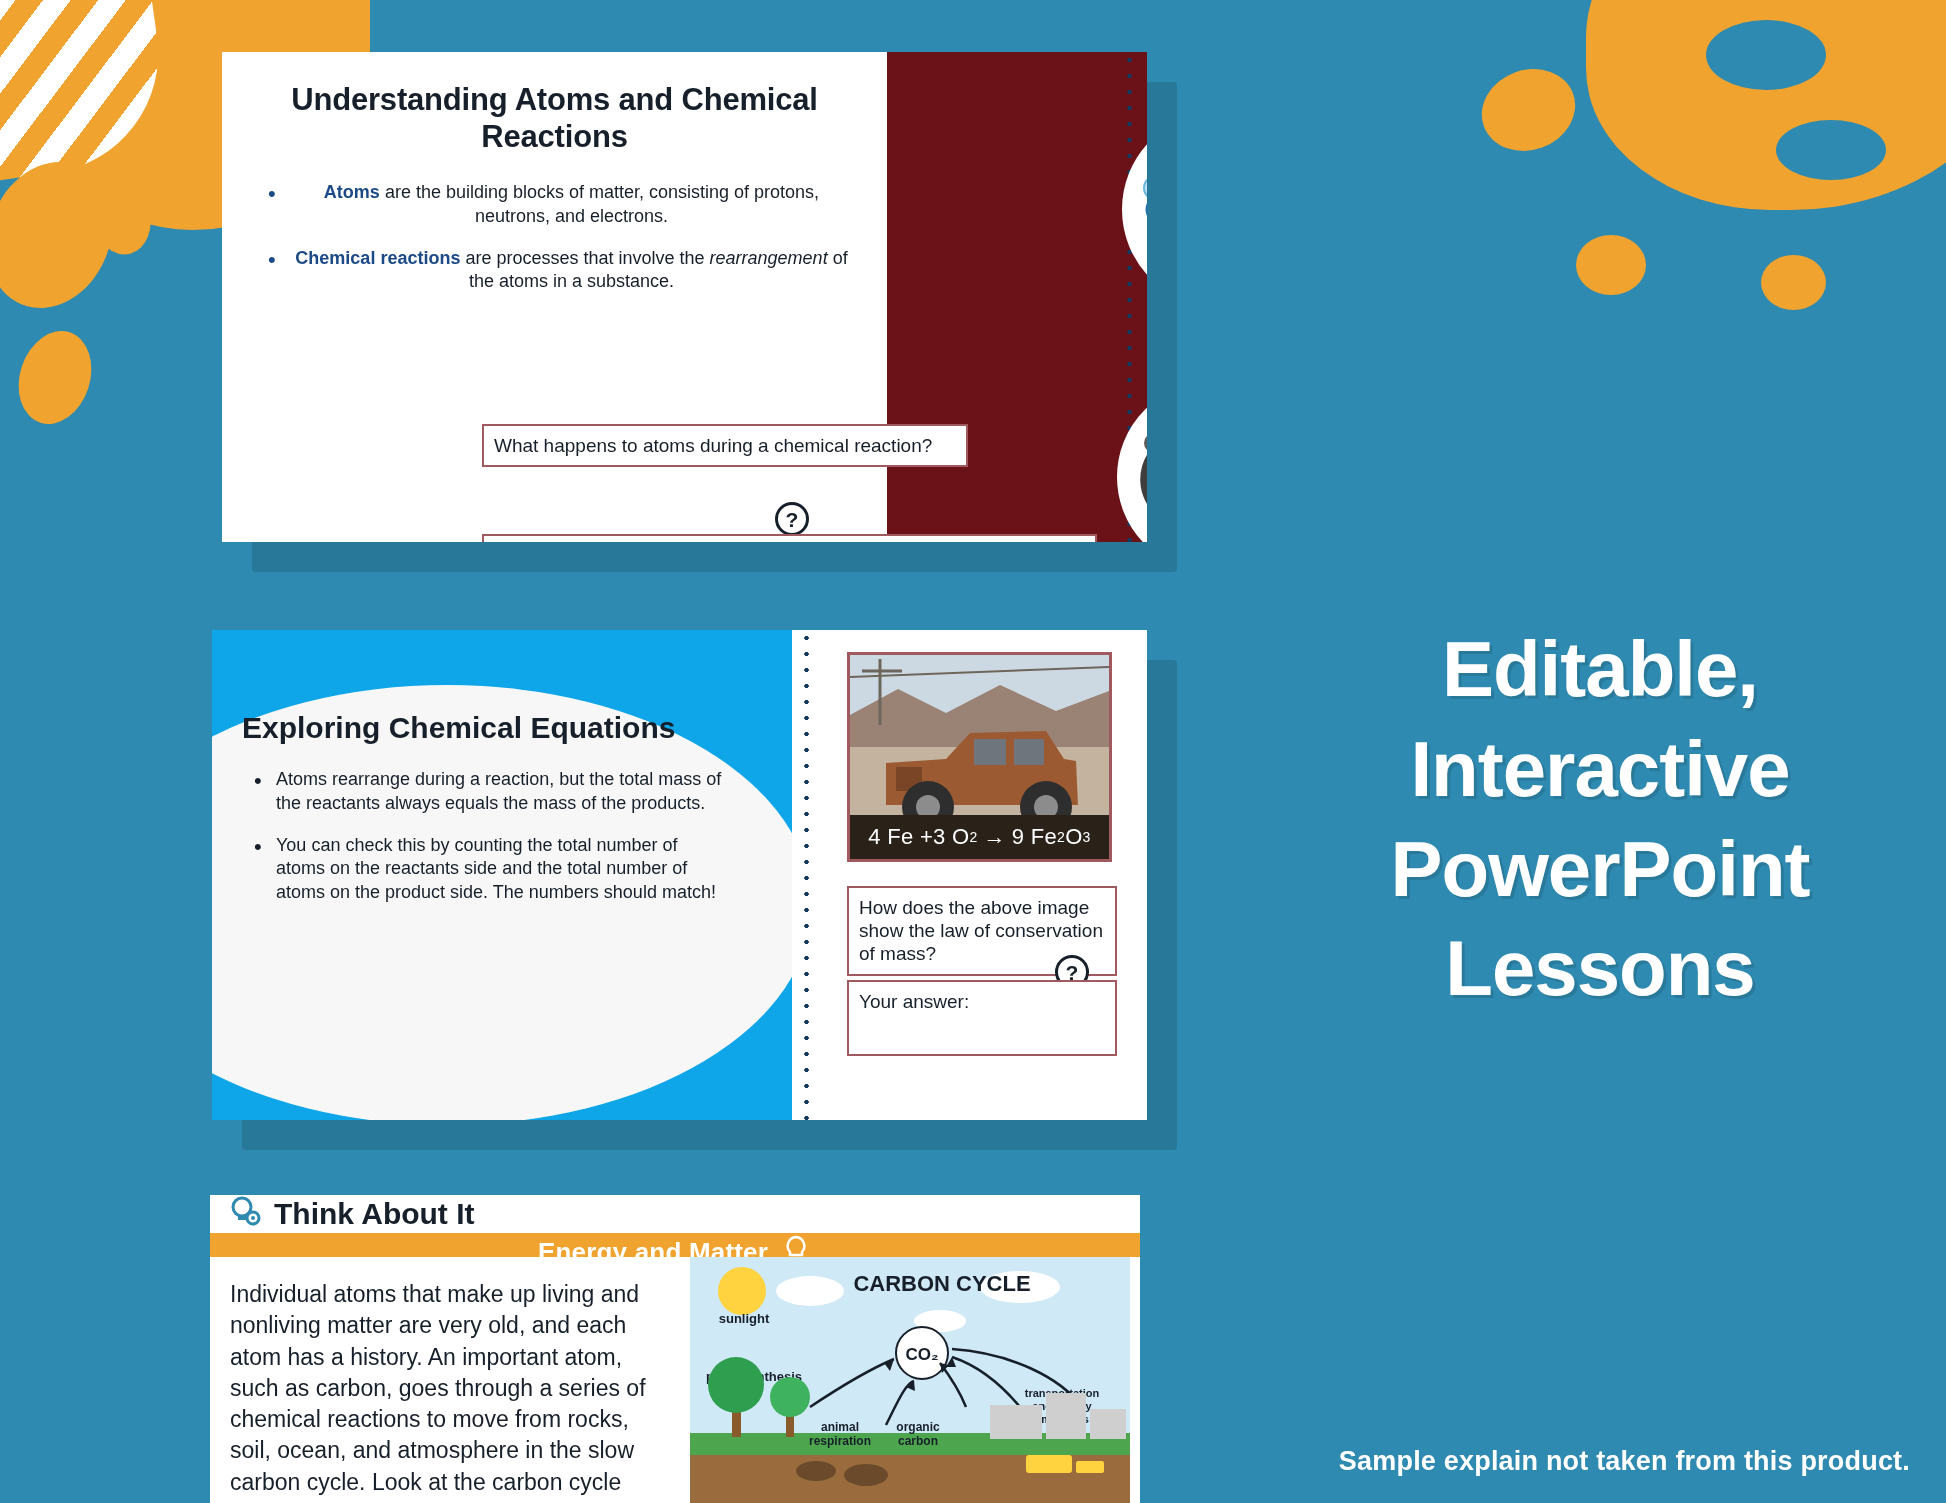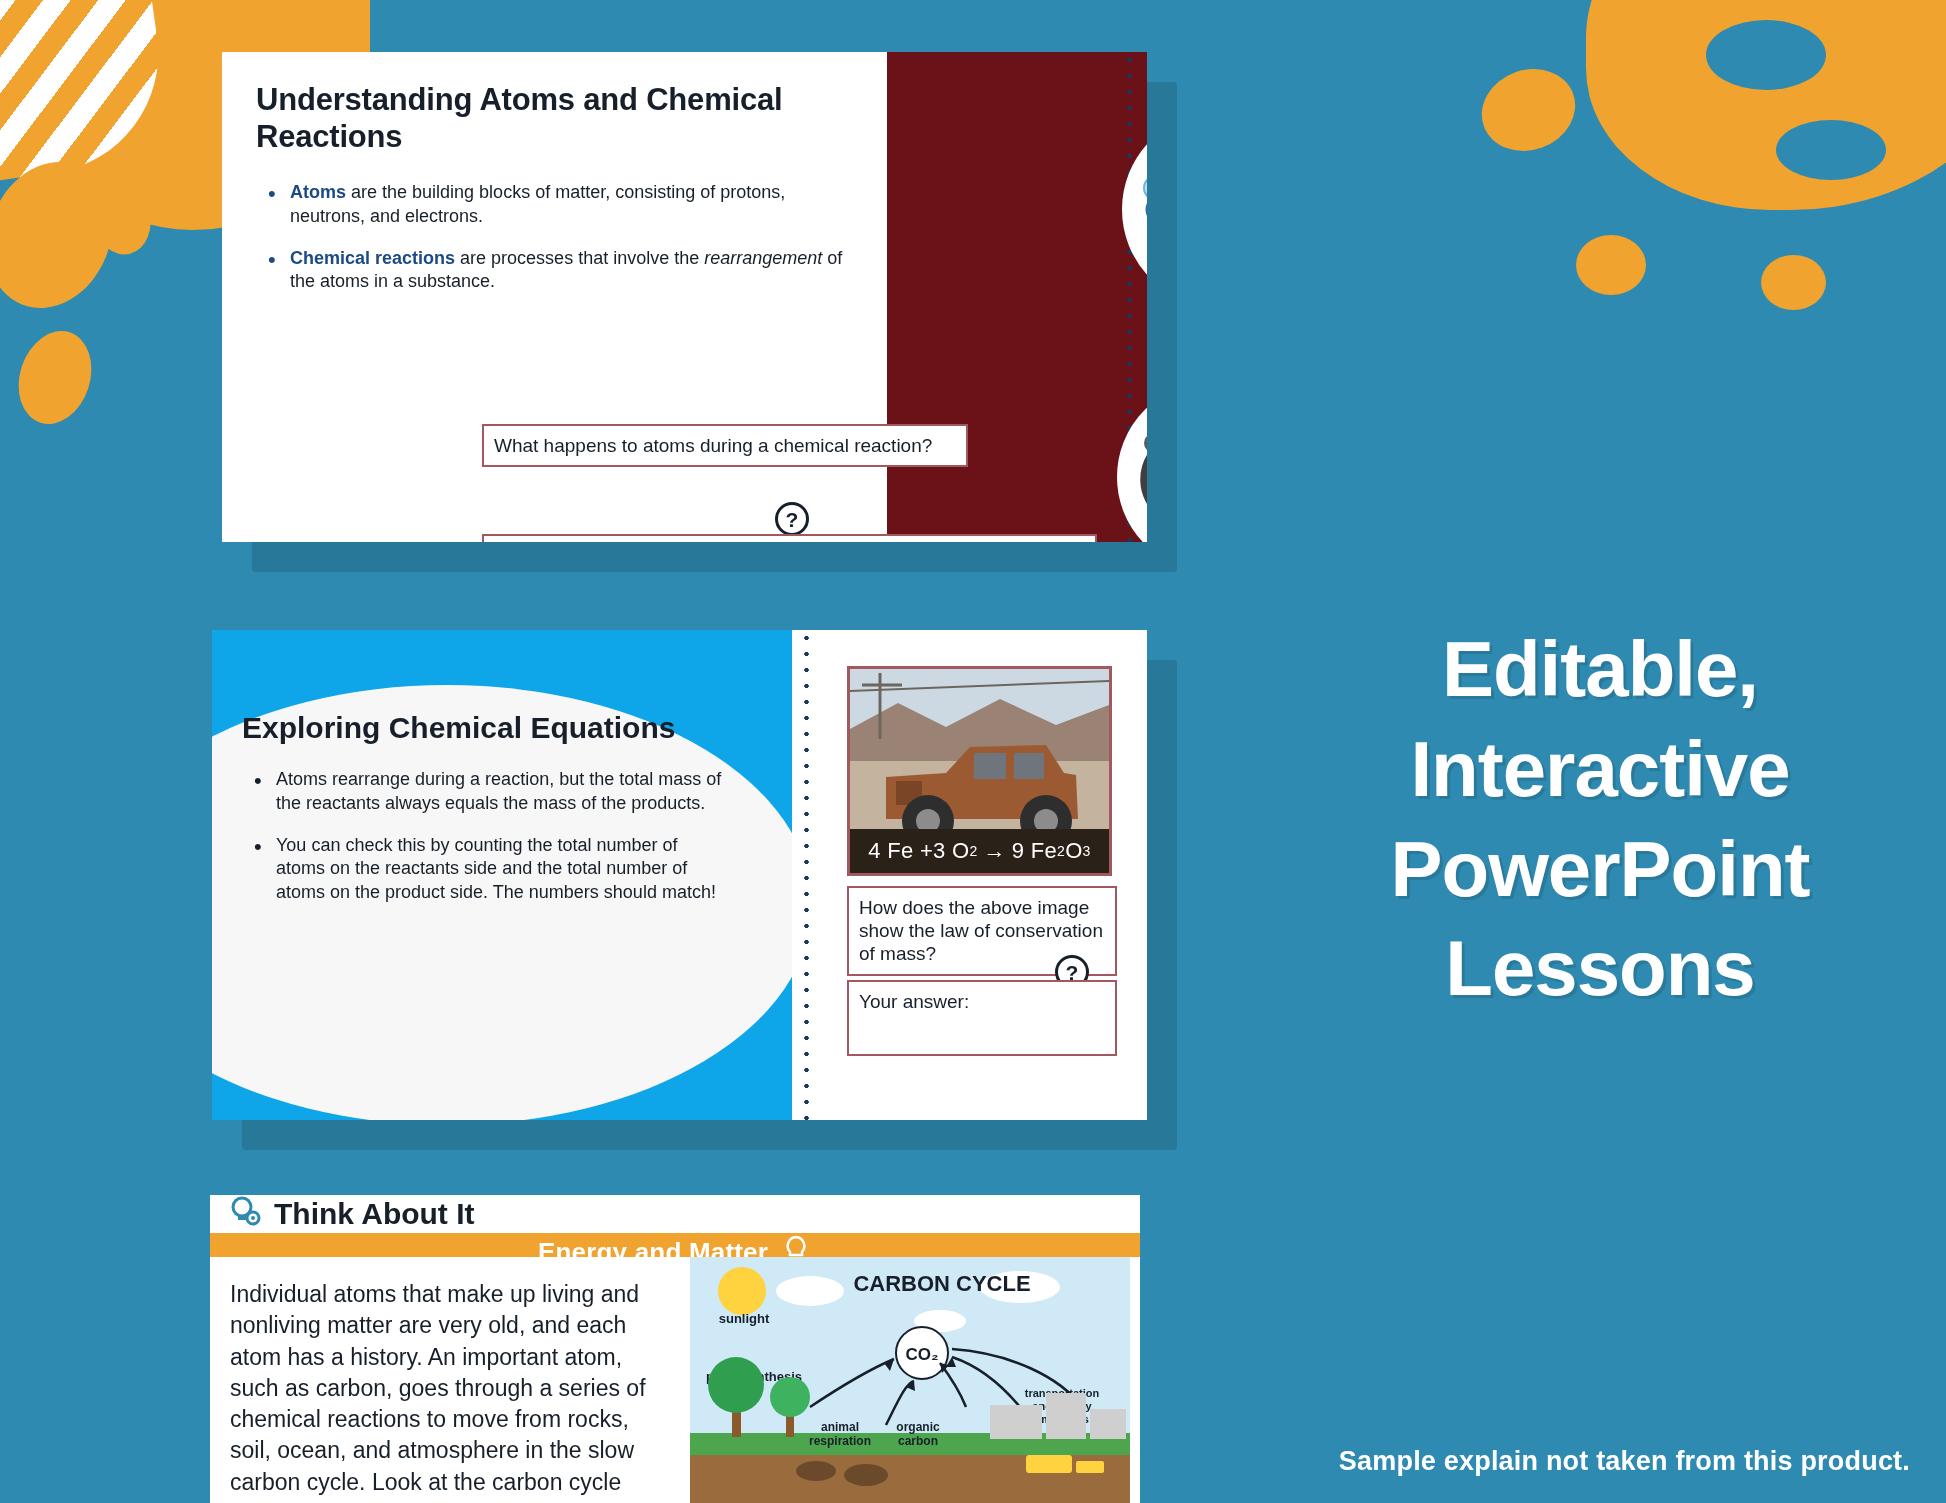--- a/index.html
+++ b/index.html
@@ -77,21 +77,21 @@
   .slide {
     position: absolute;
     background: #ffffff;
     overflow: hidden;
     display: flex;
   }
 
   
   #slide1 { left: 222px; top: 52px; width: 925px; height: 490px; }
   #slide1-shadow { left: 252px; top: 82px; width: 925px; height: 490px; }
-  .s1-left { width: 665px; padding: 30px 34px 0 34px; position: relative; }
+  .s1-left { width: 665px; padding: 30px 34px 0 34px; position: relative; text-align: center; }
   .s1-right { width: 260px; background: #6b1118; position: relative; }
   .s1-title {
     font-size: 31px; font-weight: bold; color: #17202a;
     line-height: 1.18; margin: 0 0 26px 0; letter-spacing: -0.2px;
   }
   .bullet-list { margin: 0; padding: 0; list-style: none; }
   .bullet-list li {
     position: relative; padding-left: 34px; margin-bottom: 18px;
     font-size: 18px; line-height: 1.32; color: #17202a;
   }
@@ -139,21 +139,21 @@
   }
   .s2-content { position: absolute; left: 30px; top: 80px; width: 480px; }
   .s2-title {
     font-size: 30px; font-weight: bold; color: #17202a;
     line-height: 1.2; margin: 0 0 22px 0;
   }
   .s2-content .bullet-list li::before { color: #17202a; }
   .s2-right { flex: 1; background: #ffffff; position: relative; }
 
   .photo-frame {
-    position: absolute; border: 3px solid #a05a5f; background: #a3a3a3; overflow: hidden; margin-top: 14px;
+    position: absolute; border: 3px solid #a05a5f; background: #a3a3a3; overflow: hidden;
   }
   .s2-photo { left: 635px; top: 22px; width: 265px; height: 210px; }
   .eq-caption {
     position: absolute; left: 0; right: 0; bottom: 0; height: 44px;
     background: #2a2218; color: #ffffff; font-size: 22px;
     display: flex; align-items: center; justify-content: center; letter-spacing: .3px;
   }
   .eq-caption sub { font-size: 14px; vertical-align: -3px; }
   .s2-qbox { position: absolute; left: 635px; top: 256px; width: 270px; }
   .s2-abox { position: absolute; left: 635px; top: 350px; width: 270px; height: 76px; }

